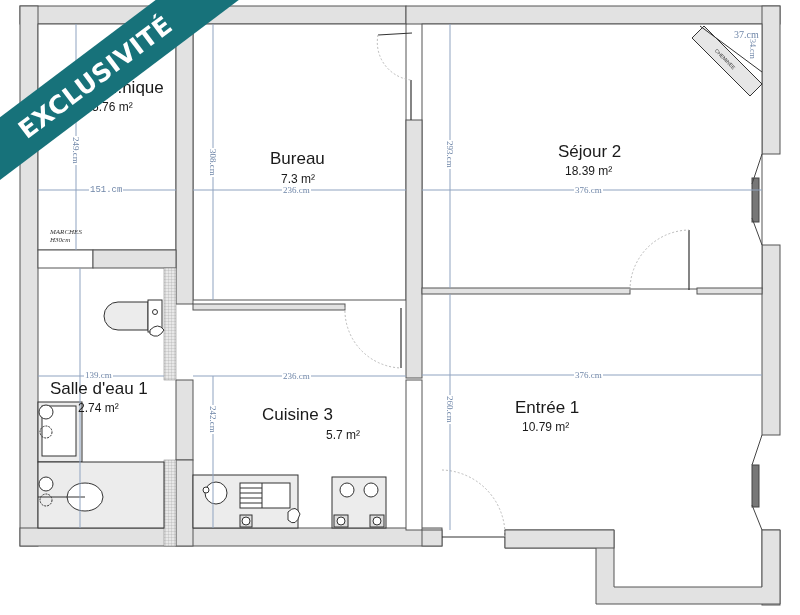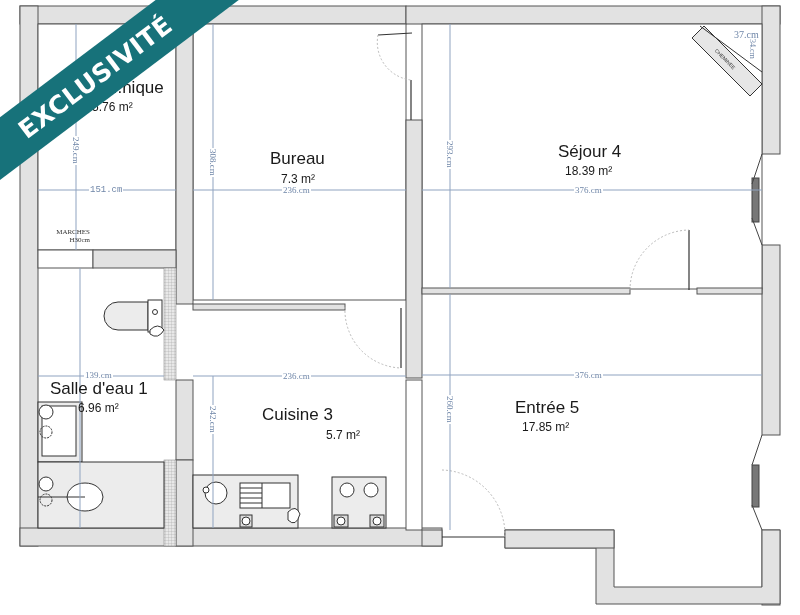--- a/index.html
+++ b/index.html
@@ -2,21 +2,21 @@
 <html><head>
 <meta charset="utf-8">
 <style>
   html, body { margin:0; padding:0; background:#ffffff; }
   body { width:800px; height:615px; position:relative; overflow:hidden; font-family:"Liberation Sans", sans-serif; }
   #plan { position:absolute; left:0; top:0; width:800px; height:615px; }
   .room-name { position:absolute; font-family:"Liberation Sans", sans-serif; font-size:17px; color:#1a1a1a; text-align:center; white-space:nowrap; }
   .room-area { position:absolute; font-family:"Liberation Sans", sans-serif; font-size:12px; color:#1a1a1a; text-align:center; white-space:nowrap; }
   .dim { position:absolute; font-family:"Liberation Serif", serif; font-size:9px; color:#6f86a8; white-space:nowrap; background:#fff; padding:0 1px; line-height:10px; }
   .dim.v { transform:rotate(90deg); transform-origin:left top; }
-  .small-label { position:absolute; font-family:"Liberation Serif", serif; font-size:7px; color:#333; text-align:right; line-height:8px; }
+  .small-label { position:absolute; font-family:"Liberation Serif", serif; font-size:7px; color:#333; text-align:left; line-height:8px;font-style:italic; }
   .chem-label { position:absolute; font-family:"Liberation Sans", sans-serif; font-size:5px; color:#333; transform:rotate(45deg); }
   #banner { position:absolute; left:-70px; top:52px; width:330px; height:50px; background:#17727a; transform:rotate(-37deg); transform-origin:center; display:flex; align-items:center; justify-content:center; }
   #banner span { color:#ffffff; font-family:"DejaVu Sans", sans-serif; font-weight:bold; font-size:25px; letter-spacing:0.5px; }
 </style>
 </head>
 <body>
 
 <div id="plan">
 <svg width="800" height="615" viewBox="0 0 800 615" xmlns="http://www.w3.org/2000/svg">
   <defs>
@@ -160,31 +160,31 @@
   </g>
 </svg>
 
 
 <div class="room-name" style="left:108px; top:78px;">...nique</div>
 <div class="room-area" style="left:92px; top:100px;">5.76 m²</div>
 
 <div class="room-name" style="left:270px; top:149px;">Bureau</div>
 <div class="room-area" style="left:281px; top:172px;">7.3 m²</div>
 
-<div class="room-name" style="left:558px; top:142px;">Séjour 4</div>
+<div class="room-name" style="left:558px; top:142px;">Séjour 2</div>
 <div class="room-area" style="left:565px; top:164px;">18.39 m²</div>
 
 <div class="room-name" style="left:50px; top:379px;">Salle d'eau 1</div>
-<div class="room-area" style="left:78px; top:401px;">6.96 m²</div>
+<div class="room-area" style="left:78px; top:401px;">2.74 m²</div>
 
 <div class="room-name" style="left:262px; top:405px;">Cuisine 3</div>
 <div class="room-area" style="left:280px; top:428px;margin-left:46px;">5.7 m²</div>
 
-<div class="room-name" style="left:515px; top:398px;">Entrée 5</div>
-<div class="room-area" style="left:522px; top:420px;">17.85 m²</div>
+<div class="room-name" style="left:515px; top:398px;">Entrée 1</div>
+<div class="room-area" style="left:522px; top:420px;">10.79 m²</div>
 
 
 <div class="dim" style="left:89px; top:185px;font-family:Liberation Mono, monospace;">151.cm</div>
 <div class="dim v" style="left:81px; top:136px;">249.cm</div>
 <div class="dim" style="left:282px; top:185px;">236.cm</div>
 <div class="dim v" style="left:218px; top:148px;">308.cm</div>
 <div class="dim" style="left:574px; top:185px;">376.cm</div>
 <div class="dim v" style="left:455px; top:140px;">293.cm</div>
 <div class="dim" style="left:84px; top:370px;">139.cm</div>
 <div class="dim" style="left:282px; top:371px;">236.cm</div>

